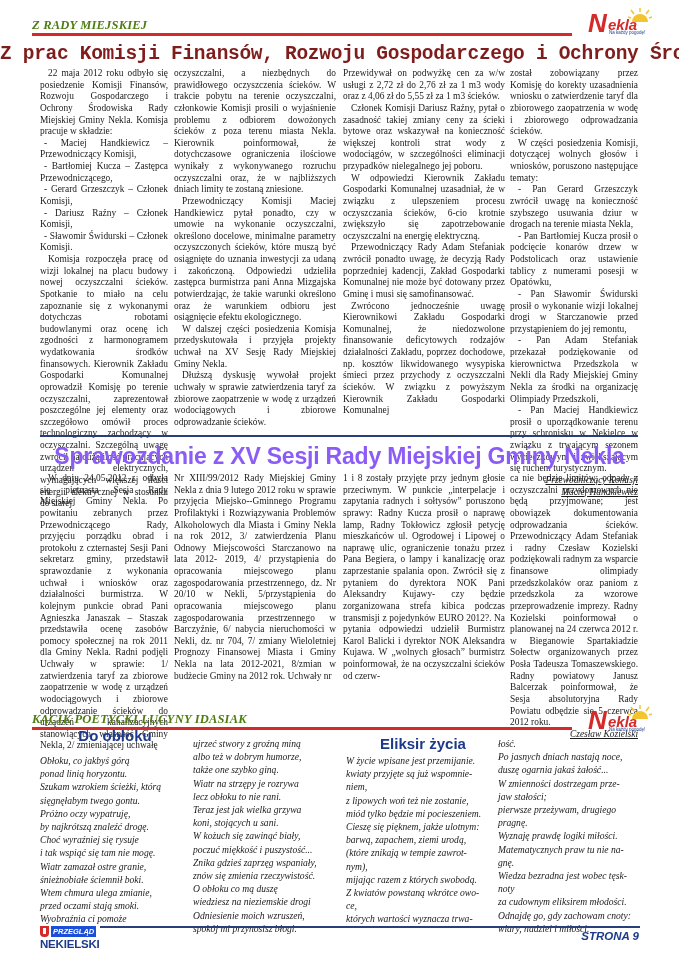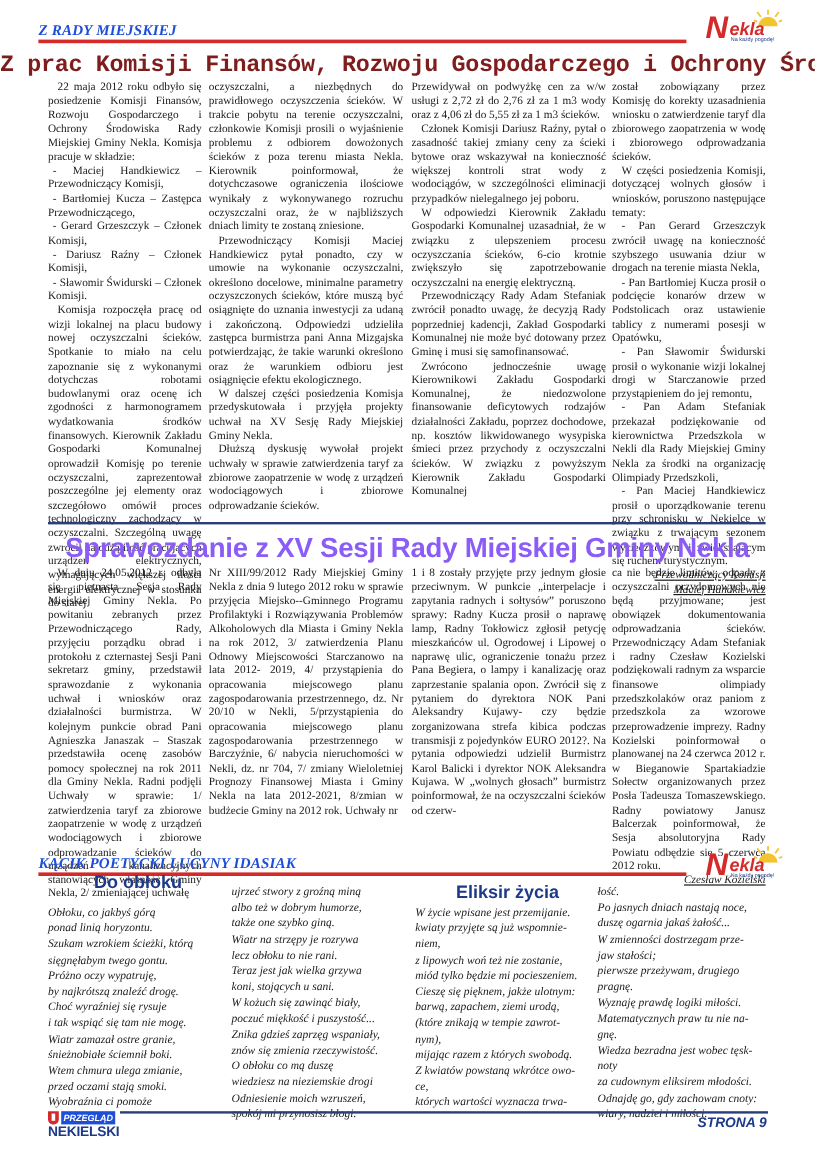--- a/index.html
+++ b/index.html
@@ -1,19 +1,19 @@
 <!DOCTYPE html>
 <html><head>
 <meta charset="utf-8">
 <style>
   * { box-sizing: border-box; margin: 0; padding: 0; }
   html, body { width: 679px; height: 960px; background: #ffffff; overflow: hidden; }
   body { position: relative; font-family: "Liberation Serif", "DejaVu Serif", serif; color: #1a1a1a; }
 
-  .section-header { position: absolute; left: 32px; font-family: "Liberation Serif", serif; font-style: italic; font-weight: bold; color: #1d4ed8; font-size: 12.5px; letter-spacing: 0.2px; }
+  .section-header { position: absolute; left: 32px; font-family: "Liberation Serif", serif; font-style: italic; font-weight: bold; color: #4d7c0f; font-size: 12.5px; letter-spacing: 0.2px; }
   .red-rule { position: absolute; left: 32px; height: 3px; background: #d42a2a; }
   .blue-rule { position: absolute; height: 2px; background: #2a3f7a; }
 
   .logo { position: absolute; width: 75px; height: 36px; }
   .logo .lg-n { position: absolute; left: 0; top: 2px; font-family: "Liberation Sans", sans-serif; font-weight: bold; font-style: italic; color: #d42a2a; font-size: 26px; line-height: 26px; }
   .logo .lg-kla { position: absolute; left: 20px; top: 8px; font-family: "Liberation Sans", sans-serif; font-weight: bold; font-style: italic; color: #d42a2a; font-size: 15px; }
   .logo .lg-sun { position: absolute; left: 40px; top: 0; width: 24px; height: 14px; }
   .logo .lg-tag { position: absolute; left: 21px; top: 22px; font-family: "Liberation Sans", sans-serif; font-size: 4.5px; color: #1d3a8a; white-space: nowrap; }
 
   .headline { position: absolute; left: 0; width: 679px; text-align: center; font-family: "Liberation Sans", sans-serif; font-weight: bold; white-space: nowrap; }

